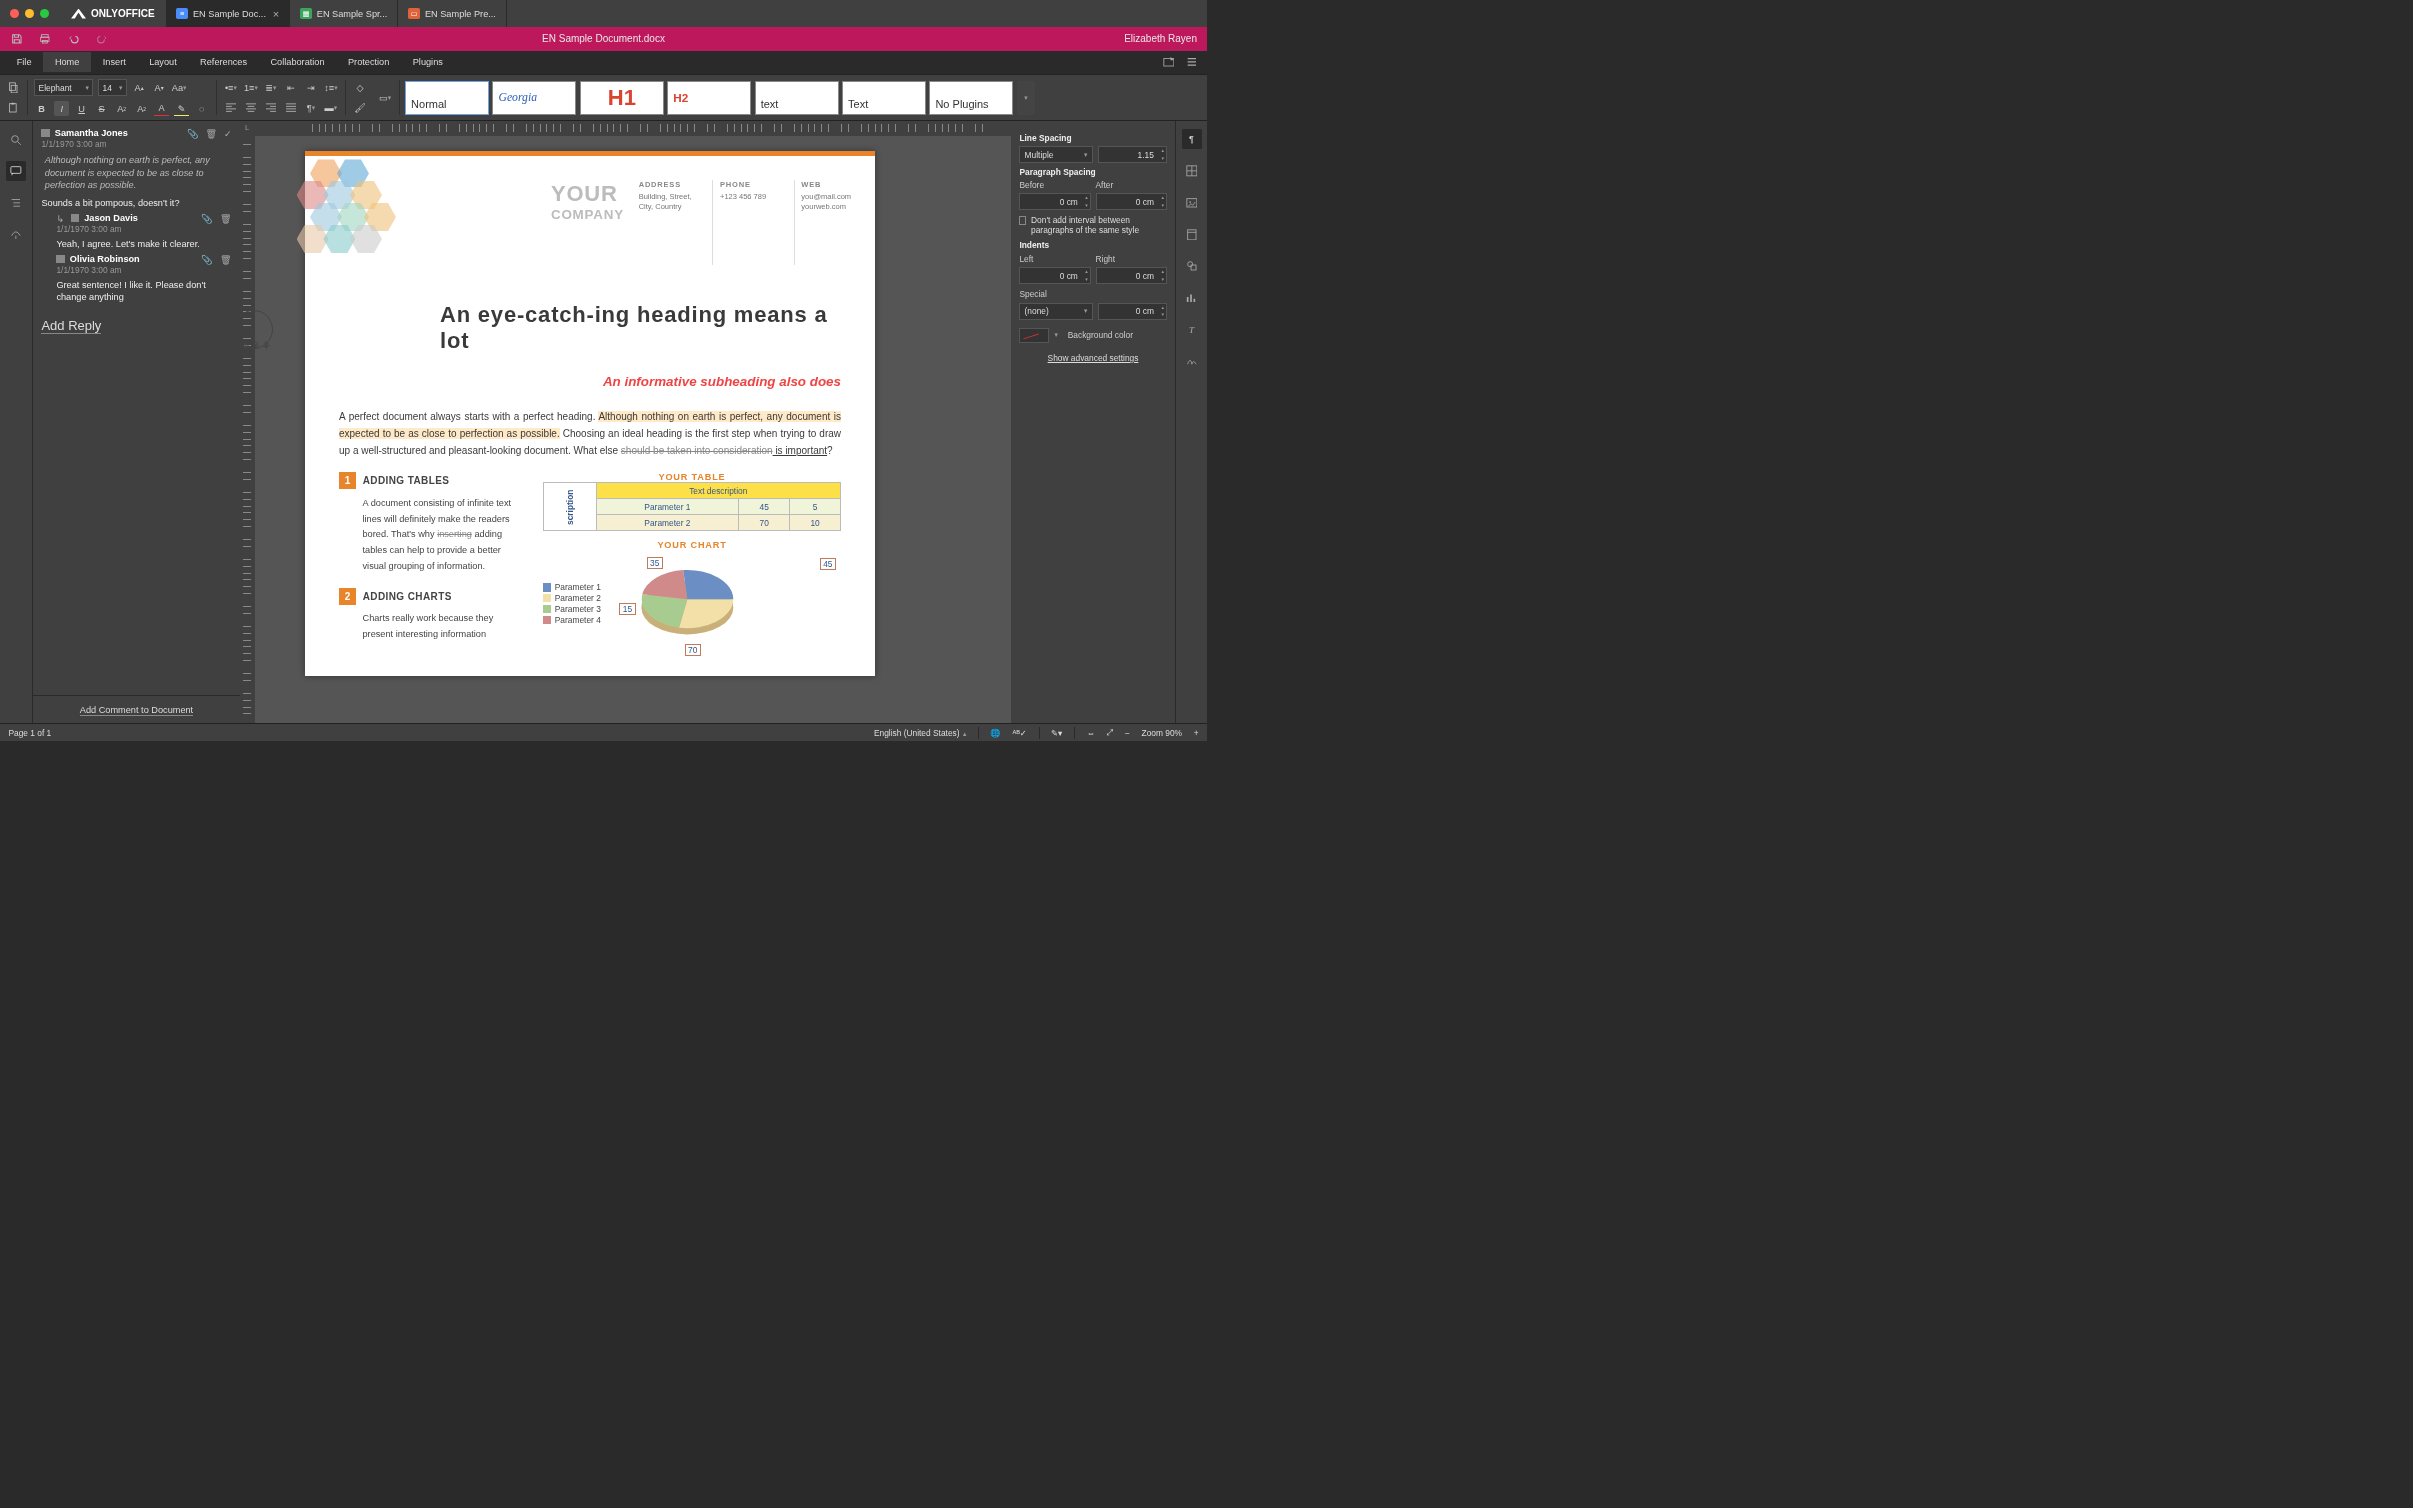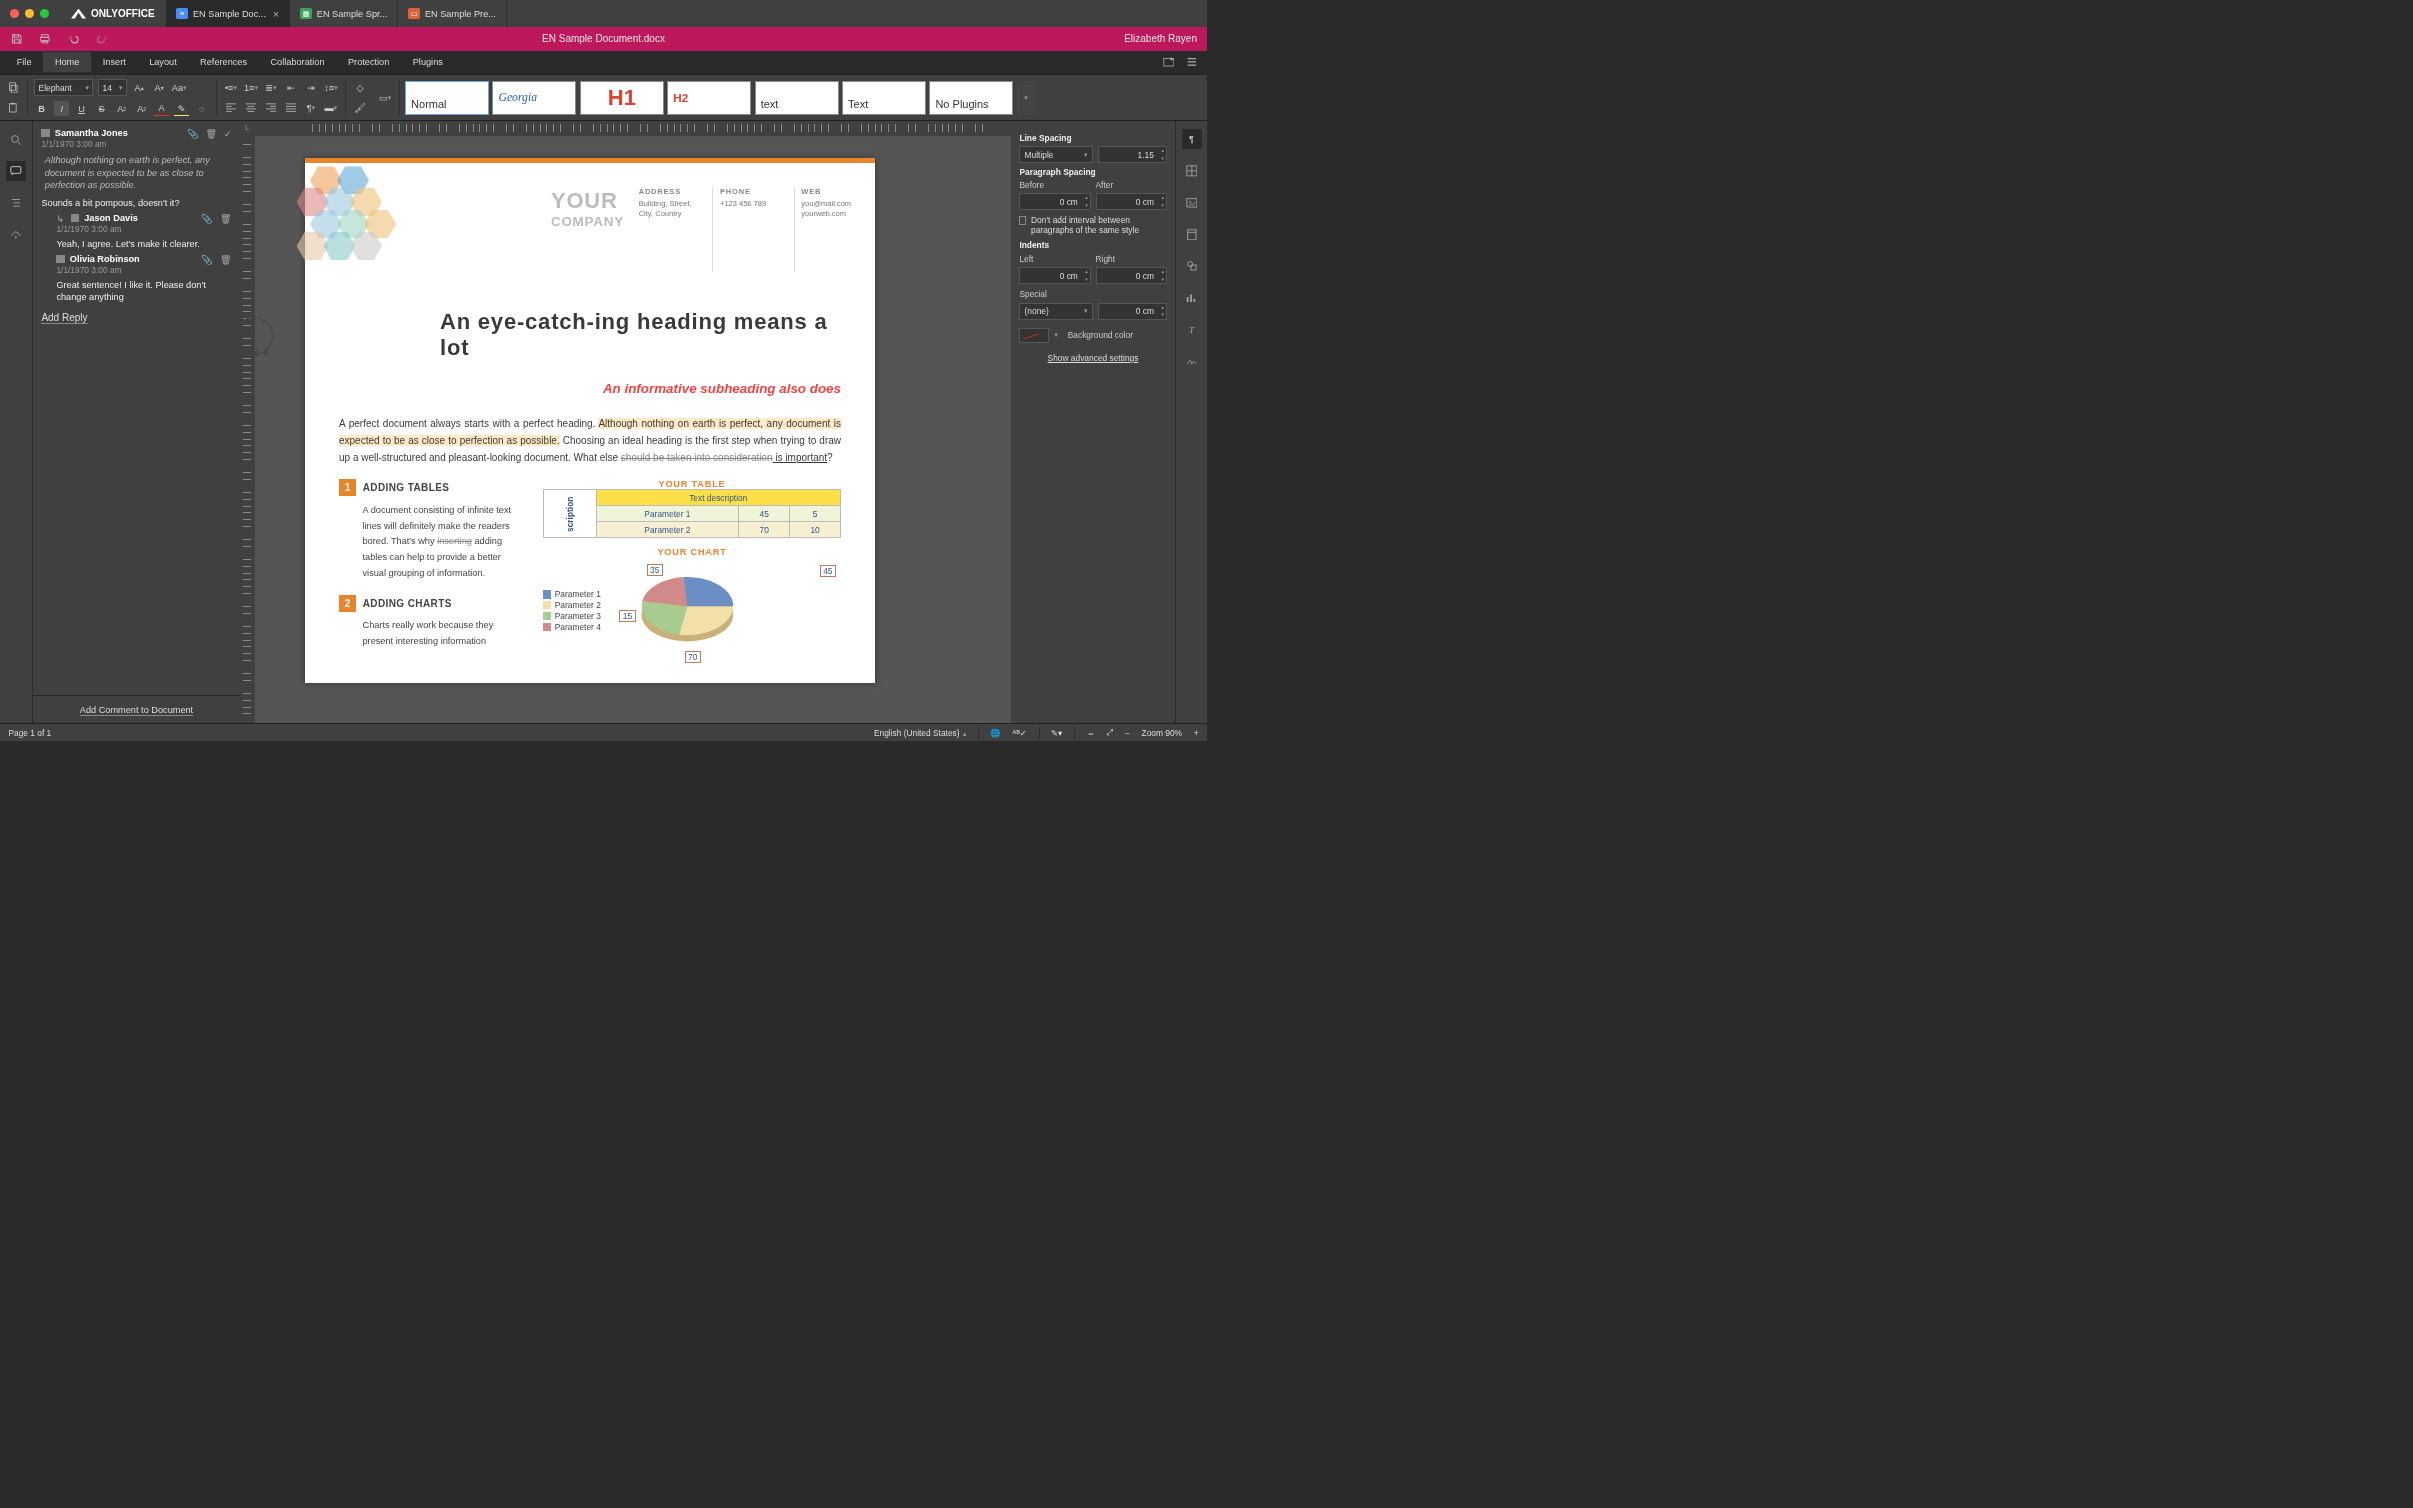--- a/index.html
+++ b/index.html
@@ -64,33 +64,33 @@
 .comment-list { flex: 1; overflow: auto; }
 .comment { padding: 6.7px 8.4px; font-size: 9.2px; color: #ddd; }
 .c-head { display: flex; align-items: center; gap: 5px; }
 .c-ico { width: 8.4px; height: 8.4px; background: #888; }
 .c-auth { font-weight: bold; color: #fff; }
 .c-actions { margin-left: auto; display: flex; gap: 6.7px; color: #aaa; }
 .c-time { color: #999; font-size: 8.4px; margin-top: 0.8px; }
 .c-quote { margin: 5px 0; padding: 0 0 0 3.4px; font-style: italic; color: #bbb; line-height: 1.35; border-left: 0; }
 .c-text { margin: 3.4px 0; color: #eee; line-height: 1.35; }
 .reply { padding-left: 15px; }
-.add-reply { color: #ddd; border-bottom: 0.8px solid #888; display: inline-block; margin: 5px 0; cursor: pointer; font-size: 10px; }
+.add-reply { color: #ddd; border-bottom: 0.8px solid #888; display: inline-block; margin: 11px 0; cursor: pointer; font-size: 13px; }
 .comments-foot { padding: 8.4px; text-align: center; border-top: 0.8px solid #2a2a2a; }
 .add-comment { color: #ddd; border-bottom: 0.8px solid #888; font-size: 9.2px; cursor: pointer; }
 
 
 .doc-wrap { flex: 1; background: #555; display: flex; flex-direction: column; }
 .ruler-h { height: 15px; background: #404040; position: relative; }
 .ruler-h::after { content: "L"; position: absolute; left: 5px; top: 1.7px; color: #999; font-size: 7.5px; }
 .ruler-marks { position: absolute; left: 72px; right: 17px; top: 2.5px; height: 8.4px; background: repeating-linear-gradient(to right,#888 0,#888 0.8px,transparent 0.8px,transparent 6.7px); }
 .doc-scroll { flex: 1; display: flex; overflow: auto; }
 .ruler-v { width: 15px; background: #404040; position: relative; }
 .ruler-v-marks { position: absolute; top: 8.4px; bottom: 8.4px; left: 2.5px; width: 8.4px; background: repeating-linear-gradient(to bottom,#888 0,#888 0.8px,transparent 0.8px,transparent 6.7px); }
-.canvas { flex: 1; background: #555; padding: 22px 0 0 50px; }
+.canvas { flex: 1; background: #555; padding: 15px 0 0 50px; }
 
 
 .page { width: 570px; background: #fff; color: #333; box-shadow: 0 0 6.7px rgba(0,0,0,.4); padding: 0; }
 .pg-header { display: flex; }
 .pg-hero { width: 235px; height: 109px; position: relative; }
 .hexes { position: absolute; inset: 0; }
 .hx { position: absolute; width: 32px; height: 28px; clip-path: polygon(25% 0,75% 0,100% 50%,75% 100%,25% 100%,0 50%); opacity: .6; }
 .h1a { left: 5px; top: 3.4px; background: #f0a05a; } .h1b { left: 32px; top: 3.4px; background: #5fa9d6; }
 .h2a { left: -8.4px; top: 25px; background: #d88; } .h2b { left: 18.4px; top: 25px; background: #9fc8e0; } .h2c { left: 45px; top: 25px; background: #f0c27a; }
 .h3a { left: 5px; top: 47px; background: #9fc8e0; } .h3b { left: 32px; top: 47px; background: #a0d6c2; } .h3c { left: 59px; top: 47px; background: #f0c27a; }

